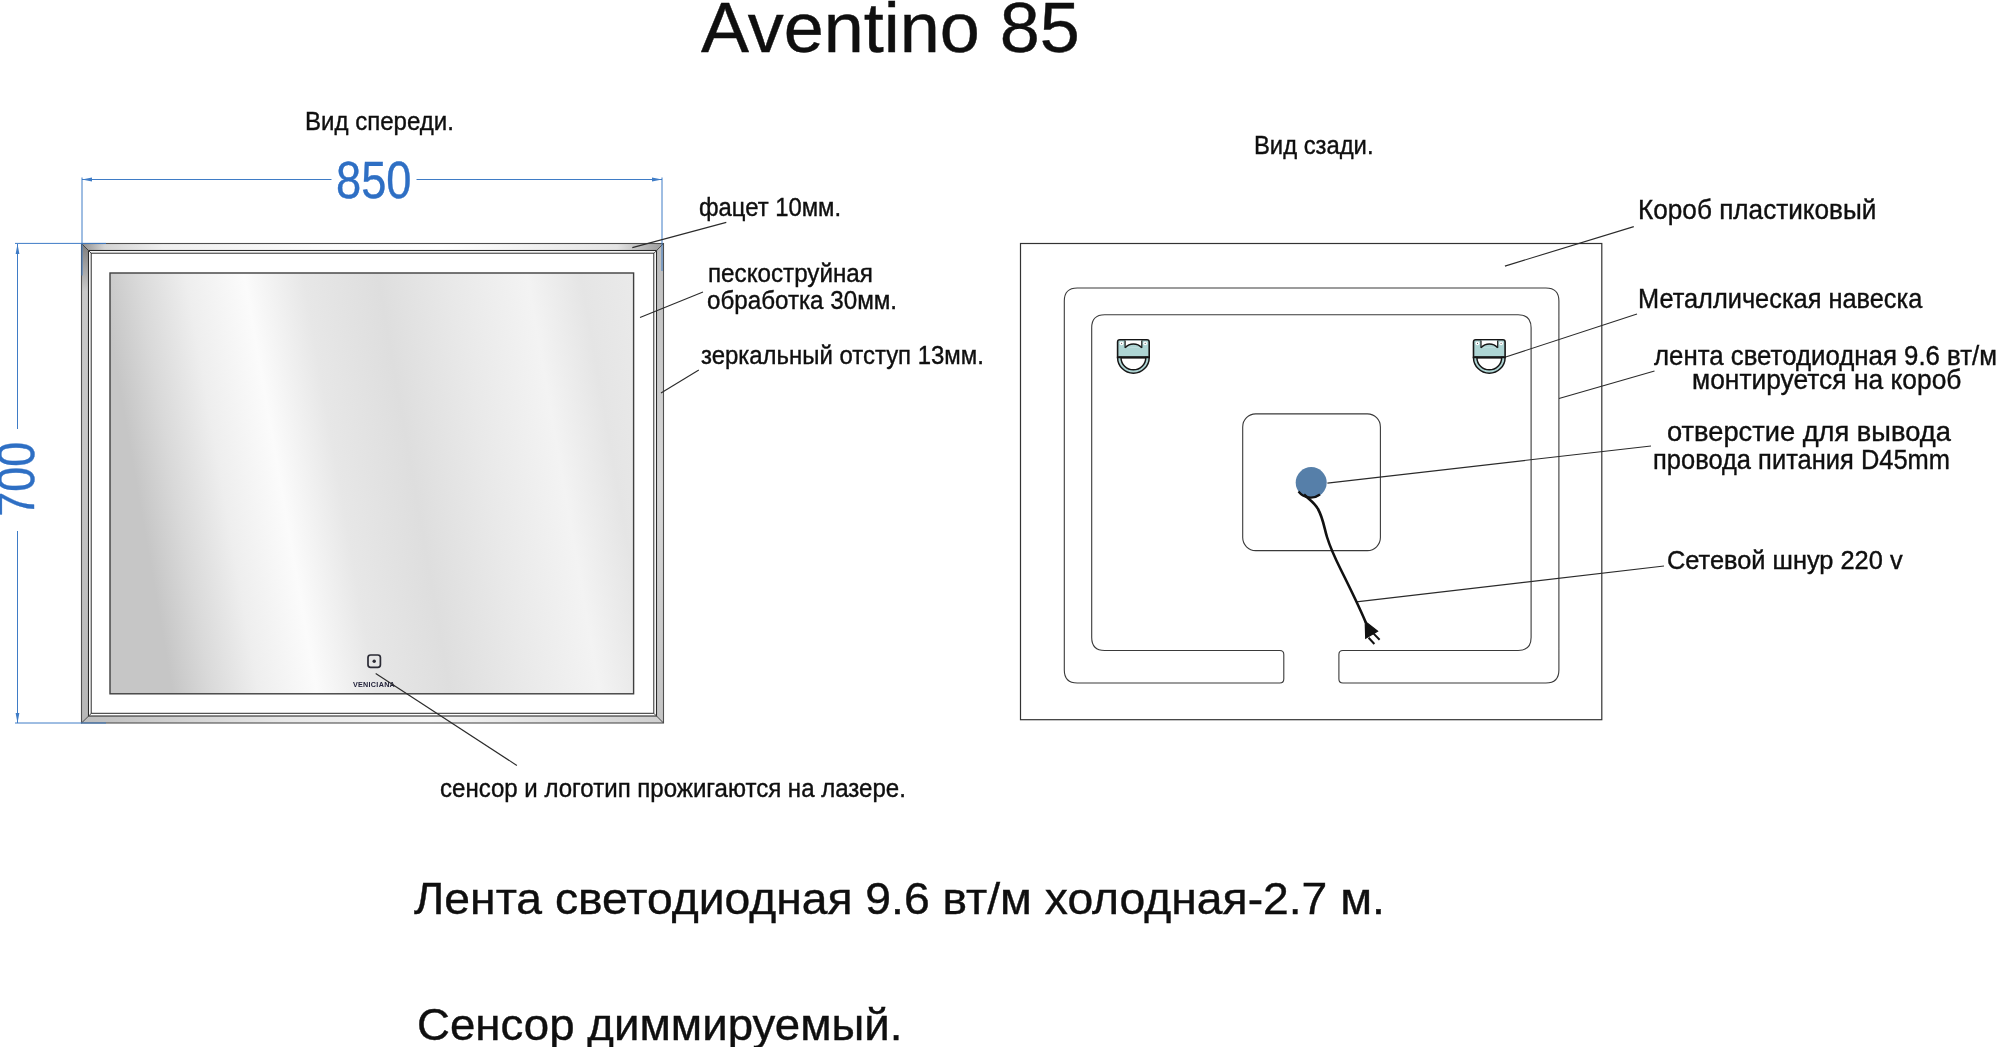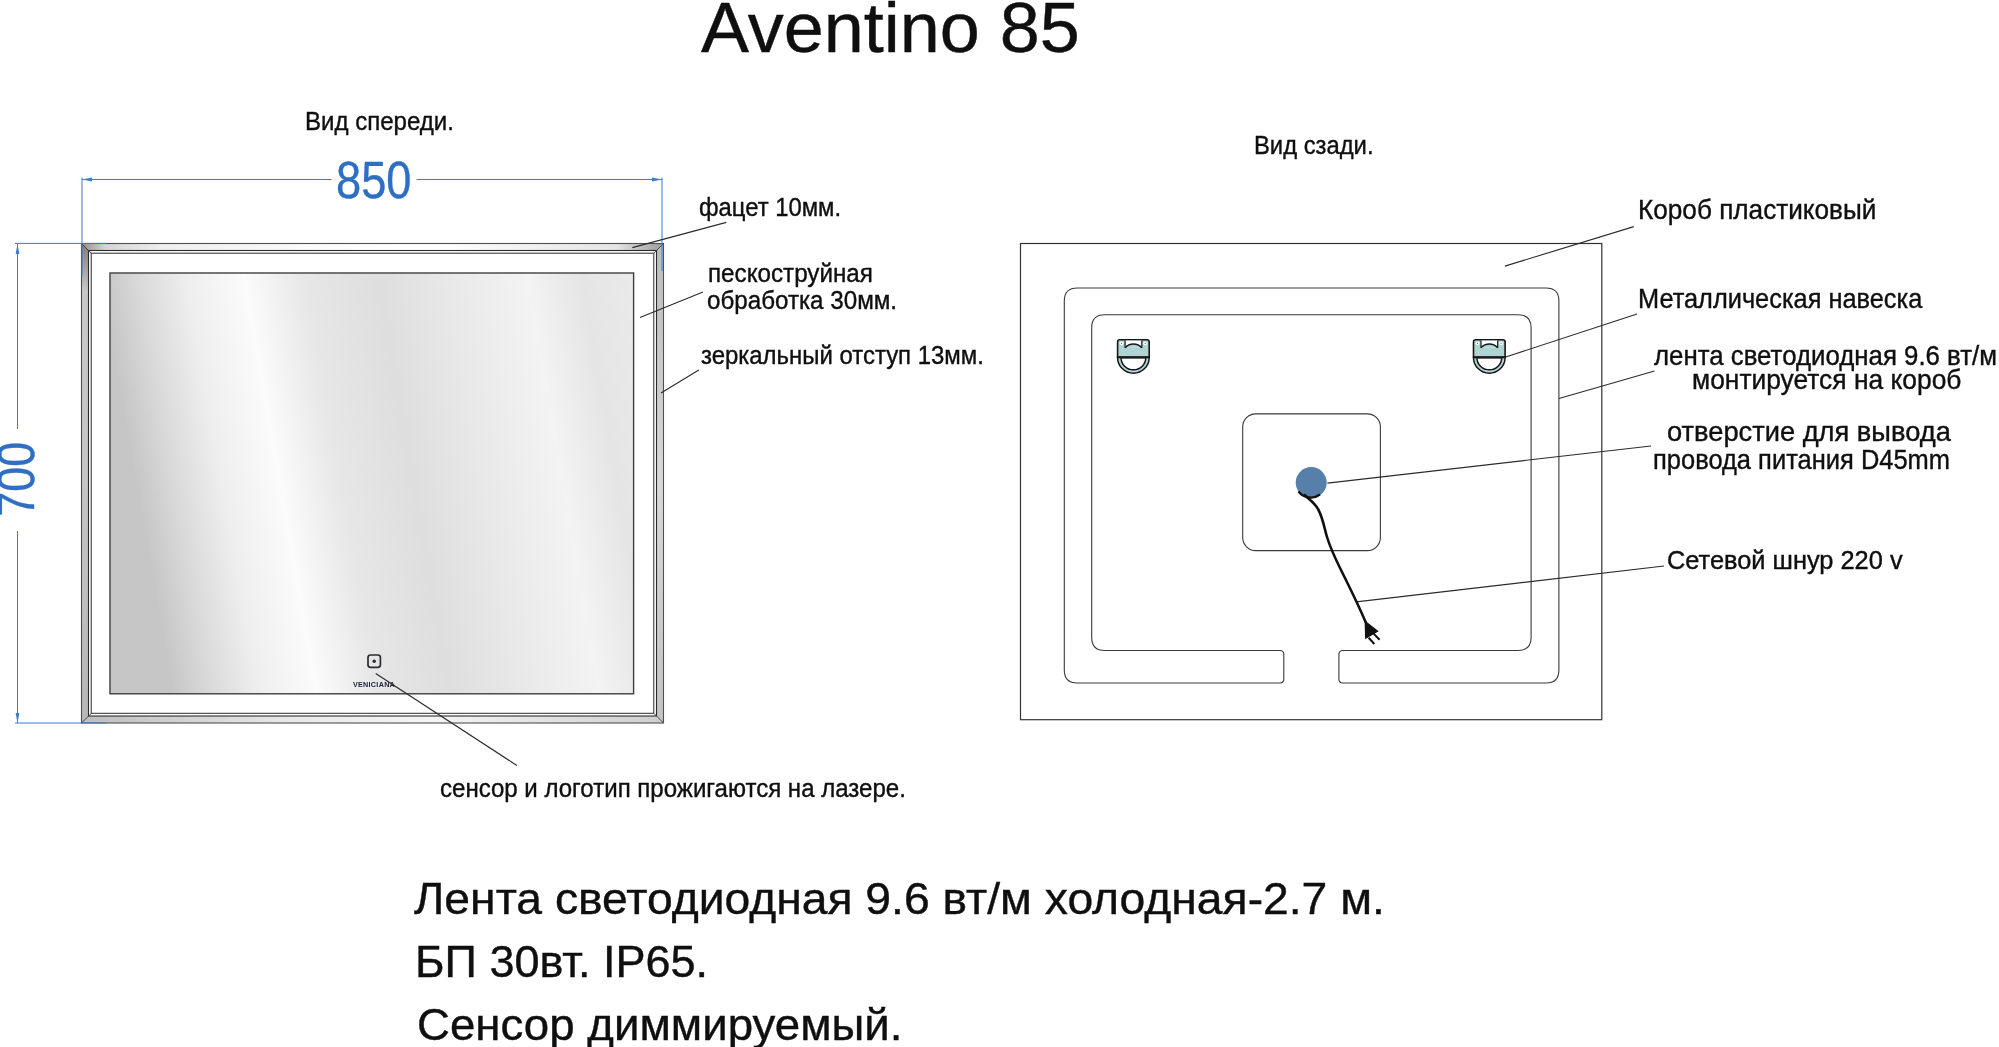--- a/index.html
+++ b/index.html
@@ -139,14 +139,13 @@
 <div class="lb" style="left:1637.5px;top:195.2px;font-size:28.5px;transform:scaleX(0.918)">Короб пластиковый</div>
 <div class="lb" style="left:1638.3px;top:283.7px;font-size:28.5px;transform:scaleX(0.890)">Металлическая навеска</div>
 <div class="lb" style="left:1653.5px;top:340.9px;font-size:28.5px;transform:scaleX(0.906)">лента светодиодная 9.6 вт/м</div>
 <div class="lb" style="left:1692px;top:365.2px;font-size:28.5px;transform:scaleX(0.926)">монтируется на короб</div>
 <div class="lb" style="left:1666.9px;top:417.4px;font-size:28.5px;transform:scaleX(0.957)">отверстие для вывода</div>
 <div class="lb" style="left:1652.9px;top:445.2px;font-size:28.5px;transform:scaleX(0.894)">провода питания D45mm</div>
 <div class="lb" style="left:1666.6px;top:548.4px;font-size:25.5px;transform:scaleX(0.995)">Сетевой шнур 220 v</div>
 <div class="lb blue" style="left:336.3px;top:154px;font-size:52.5px;transform:scaleX(0.861)">850</div>
 <div class="lb blue" style="left:-28.3px;top:453.2px;width:87.6px;height:52.5px;font-size:52.5px;transform:rotate(-90deg) scaleX(0.858);transform-origin:center">700</div>
 <div class="lb" style="left:414px;top:875.8px;font-size:45px;transform:scaleX(1.028)">Лента светодиодная 9.6 вт/м холодная-2.7 м.</div>
-<div class="lb" style="left:415px;top:938.9px;font-size:45px;transform:scaleX(1.0)">БП 30вт. IP65.</div>
 <div class="lb" style="left:416.5px;top:1001.9px;font-size:45px;transform:scaleX(1.014)">Сенсор диммируемый.</div>
 </div>
 </body></html>

